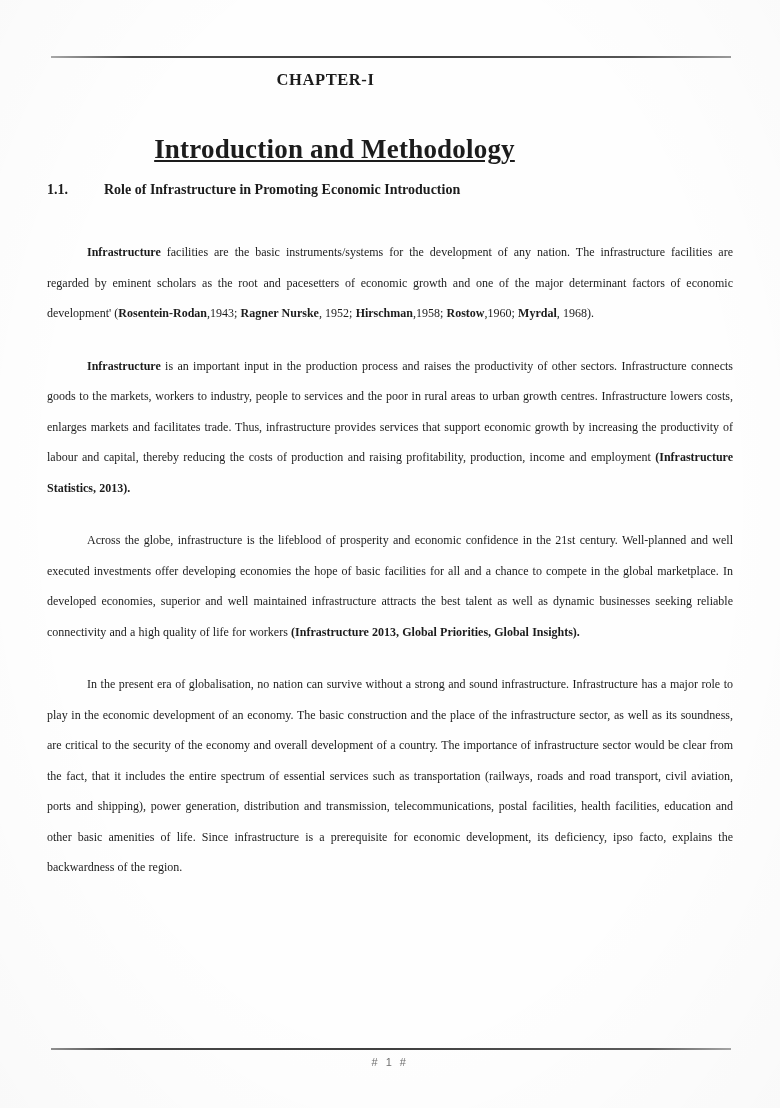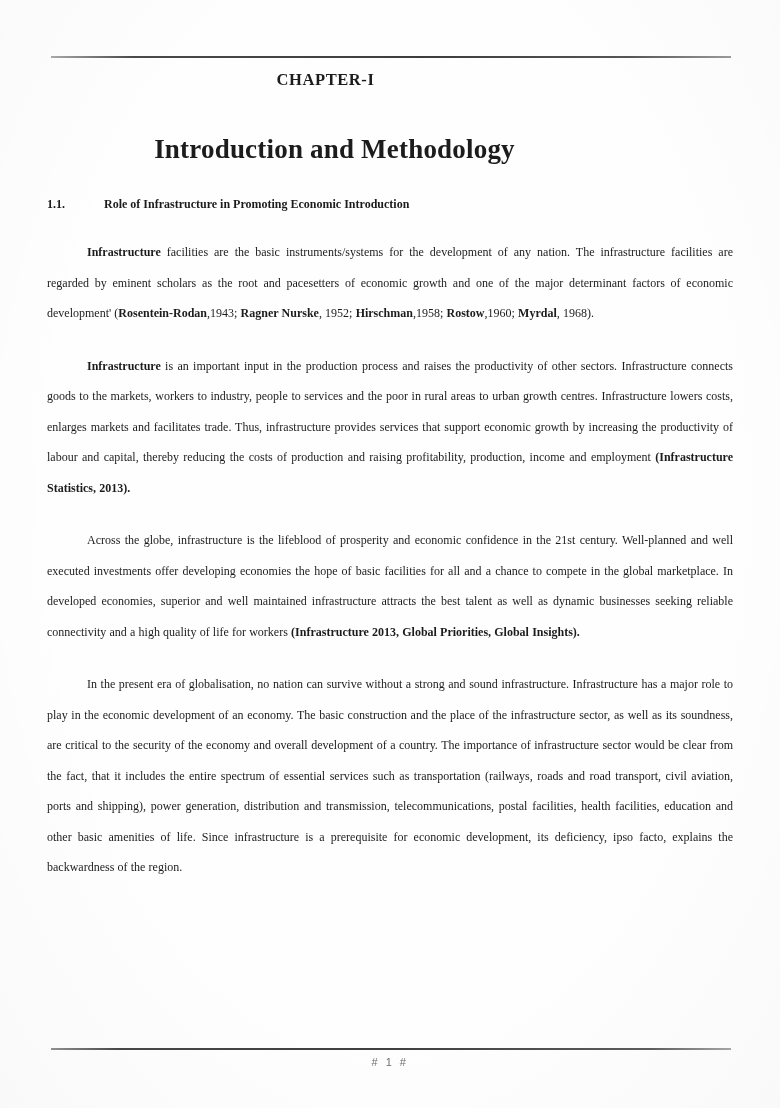--- a/index.html
+++ b/index.html
@@ -65,28 +65,29 @@
 
   .doc-title {
     position: absolute;
     left: 0;
     top: 116px;
     width: 669px;
     text-align: center;
     font-size: 27px;
     font-weight: bold;
     letter-spacing: 0.2px;
+    text-decoration: underline;
   }
 
   .section-head {
     position: absolute;
     left: 47px;
-    top: 197px;
+    top: 182px;
     width: 690px;
-    font-size: 12px;
+    font-size: 14px;
     font-weight: bold;
     display: flex;
   }
   .section-num {
     width: 57px;
     flex: 0 0 57px;
   }
   .section-title {
     flex: 1 1 auto;
   }

